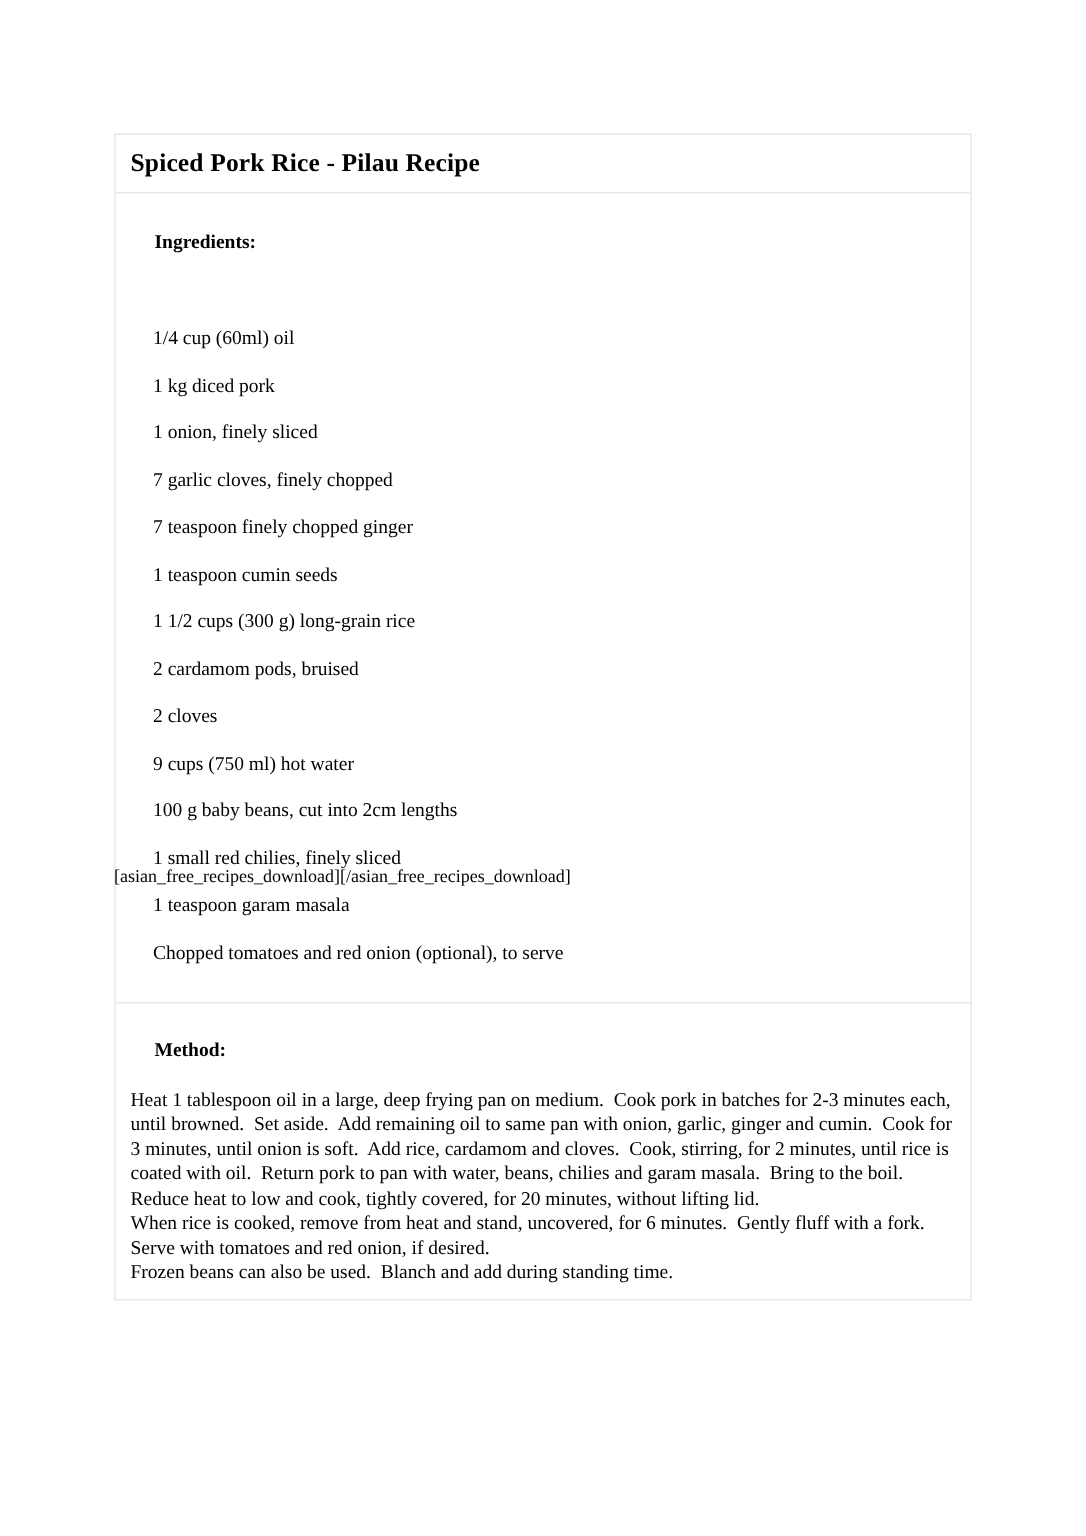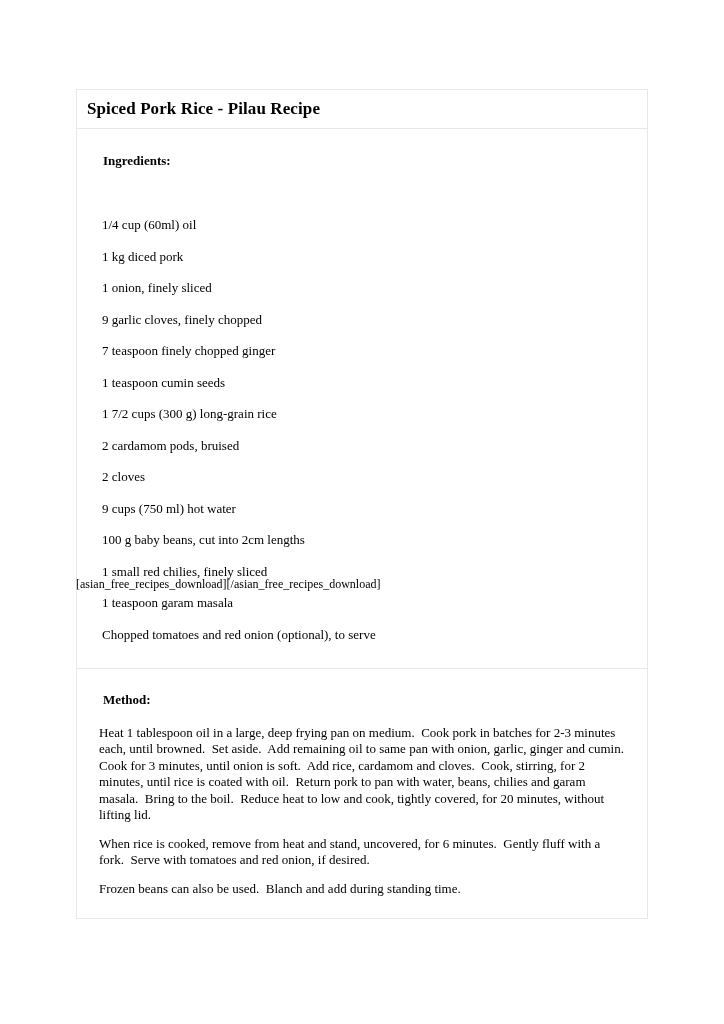--- a/index.html
+++ b/index.html
@@ -92,21 +92,21 @@
   }
 
   
   .method-cell {
     padding-top: 7px;
     padding-bottom: 9px;
   }
   .method-para {
     font-size: 13px;
     line-height: 16.5px;
-    margin: 12px;
+    margin: 0;
     text-align: left;
     white-space: pre-wrap;
   }
 
   
   .footer-code {
     position: absolute;
     left: 76px;
     top: 576px;
     font-size: 12px;
@@ -128,24 +128,24 @@
     </div>
 
     <div class="recipe-row">
       <div class="recipe-cell ingredients-cell">
         <div class="section-heading">Ingredients:</div>
         <div class="blank-line">&nbsp;</div>
         <ul class="ingredient-list">
           <li>1/4 cup (60ml) oil</li>
           <li>1 kg diced pork</li>
           <li>1 onion, finely sliced</li>
-          <li>9 garlic cloves, finely chopped</li>
+          <li>7 garlic cloves, finely chopped</li>
           <li>7 teaspoon finely chopped ginger</li>
           <li>1 teaspoon cumin seeds</li>
-          <li>1 7/2 cups (300 g) long-grain rice</li>
+          <li>1 1/2 cups (300 g) long-grain rice</li>
           <li>2 cardamom pods, bruised</li>
           <li>2 cloves</li>
           <li>9 cups (750 ml) hot water</li>
           <li>100 g baby beans, cut into 2cm lengths</li>
           <li>1 small red chilies, finely sliced</li>
           <li>1 teaspoon garam masala</li>
           <li>Chopped tomatoes and red onion (optional), to serve</li>
         </ul>
       </div>
     </div>

